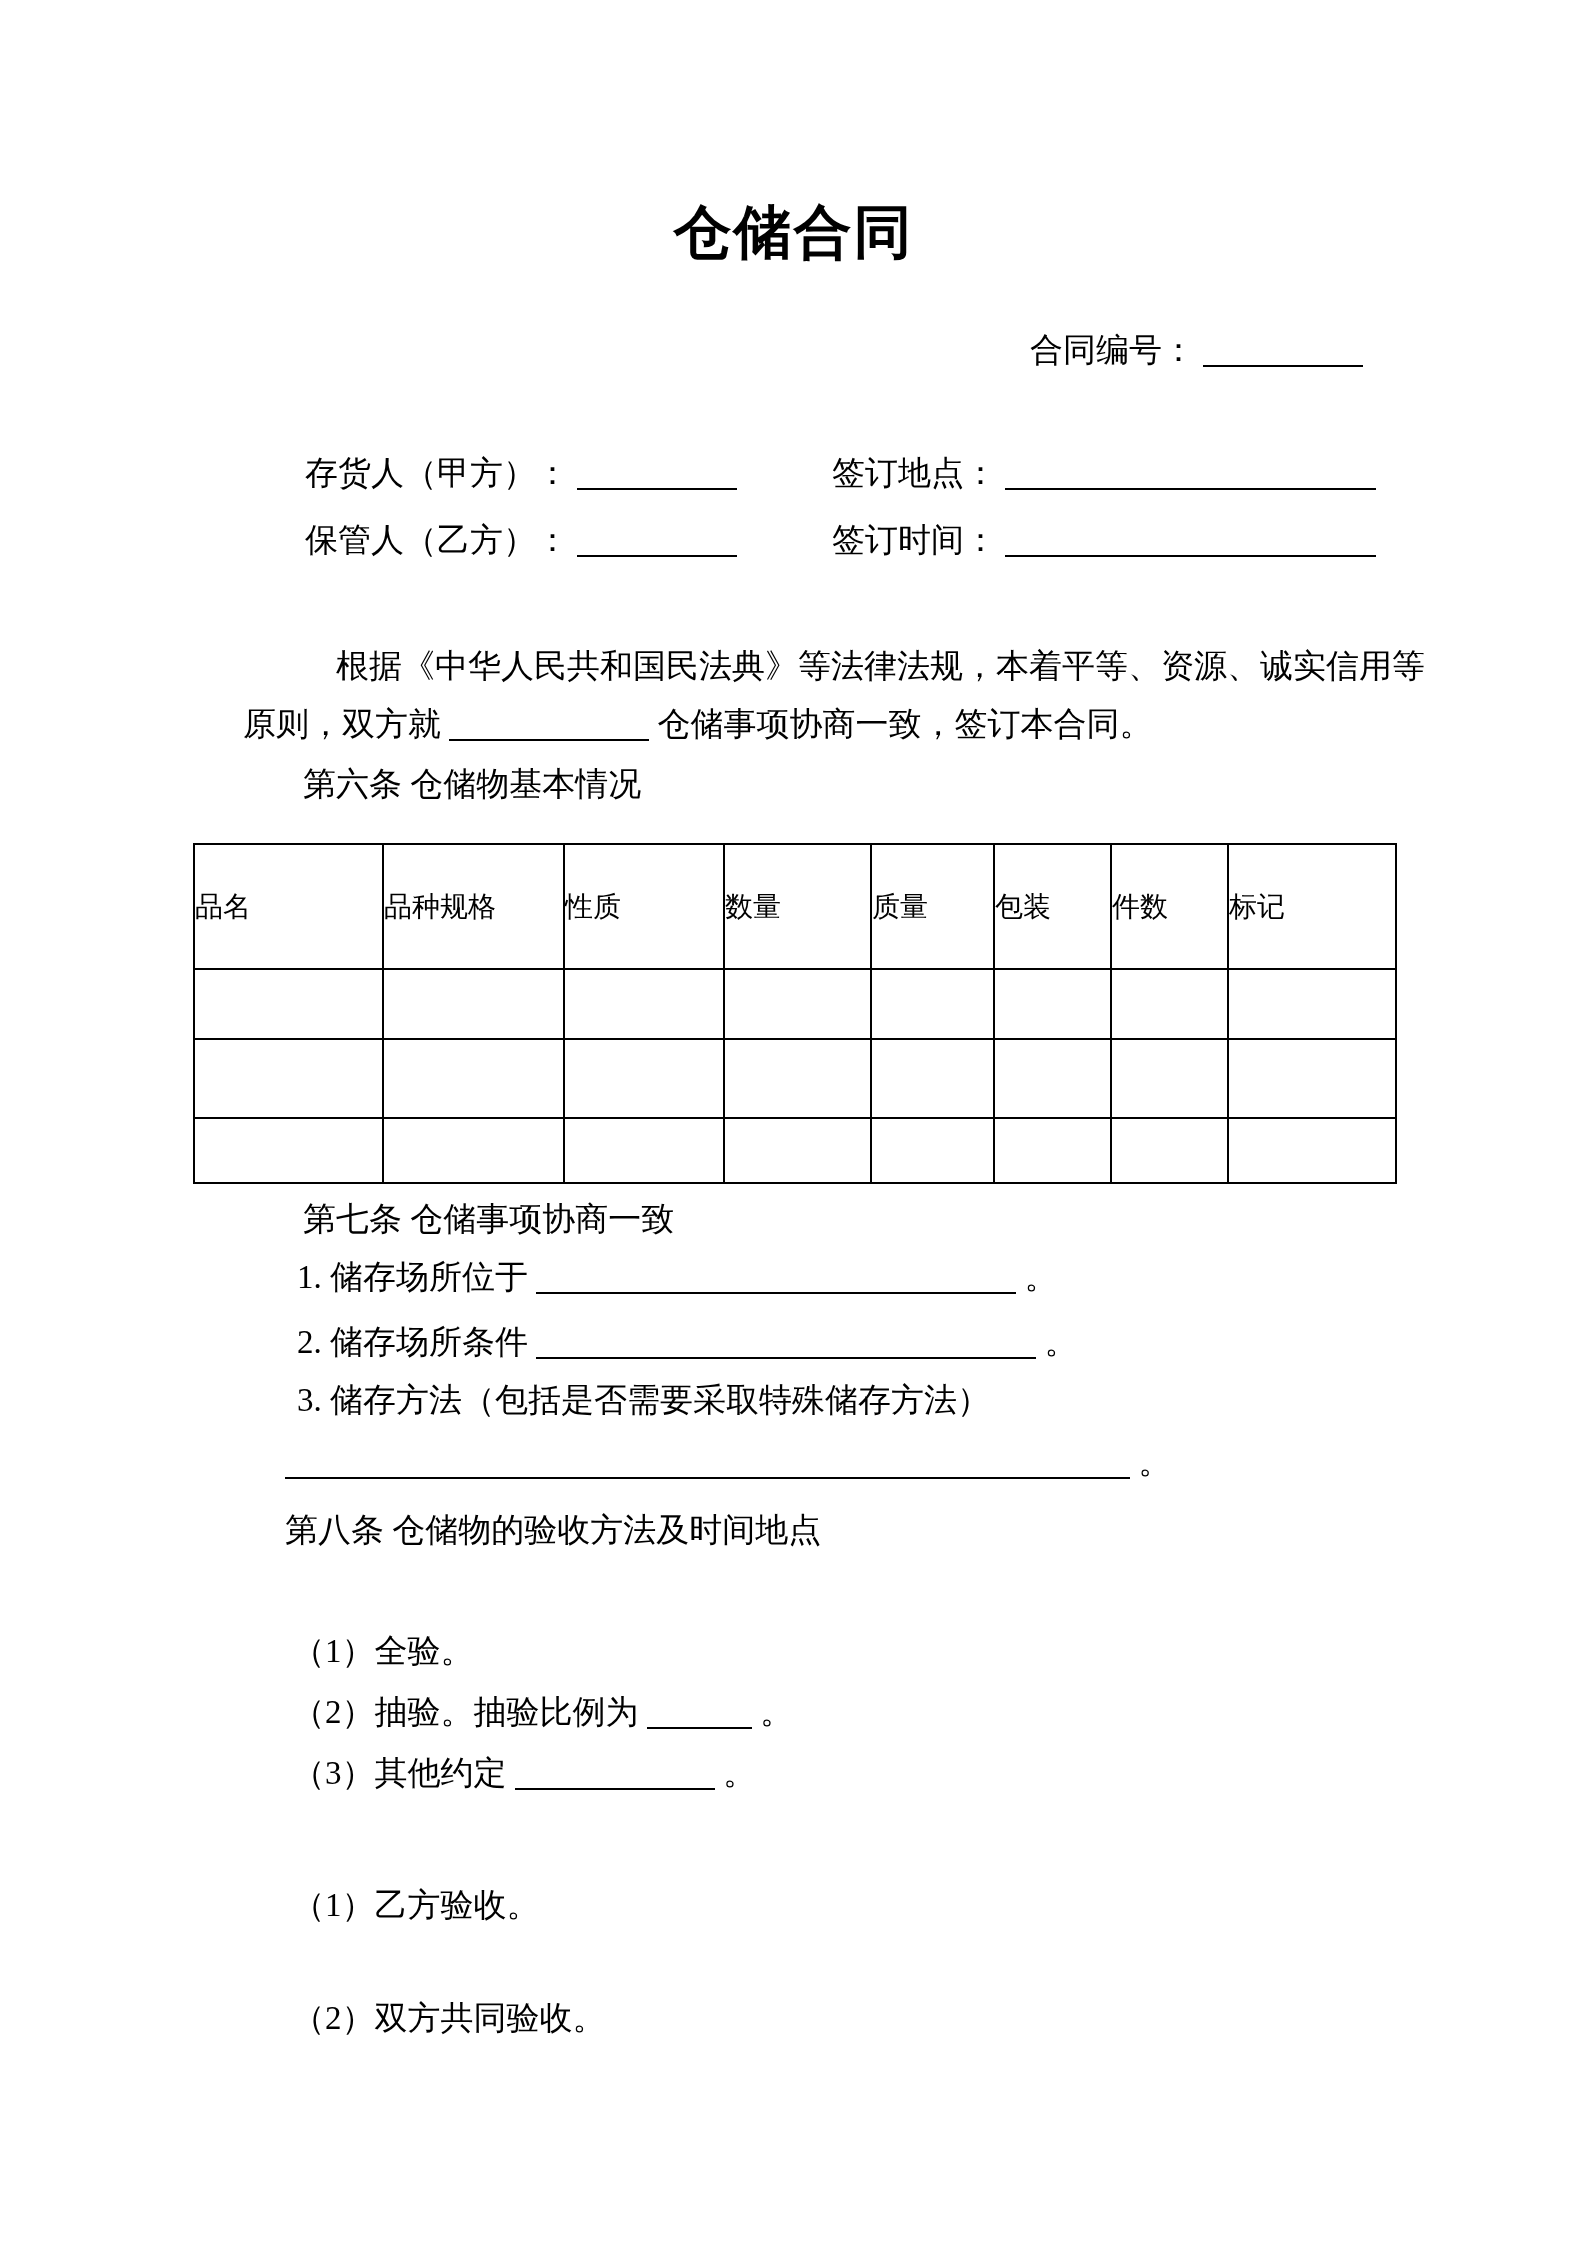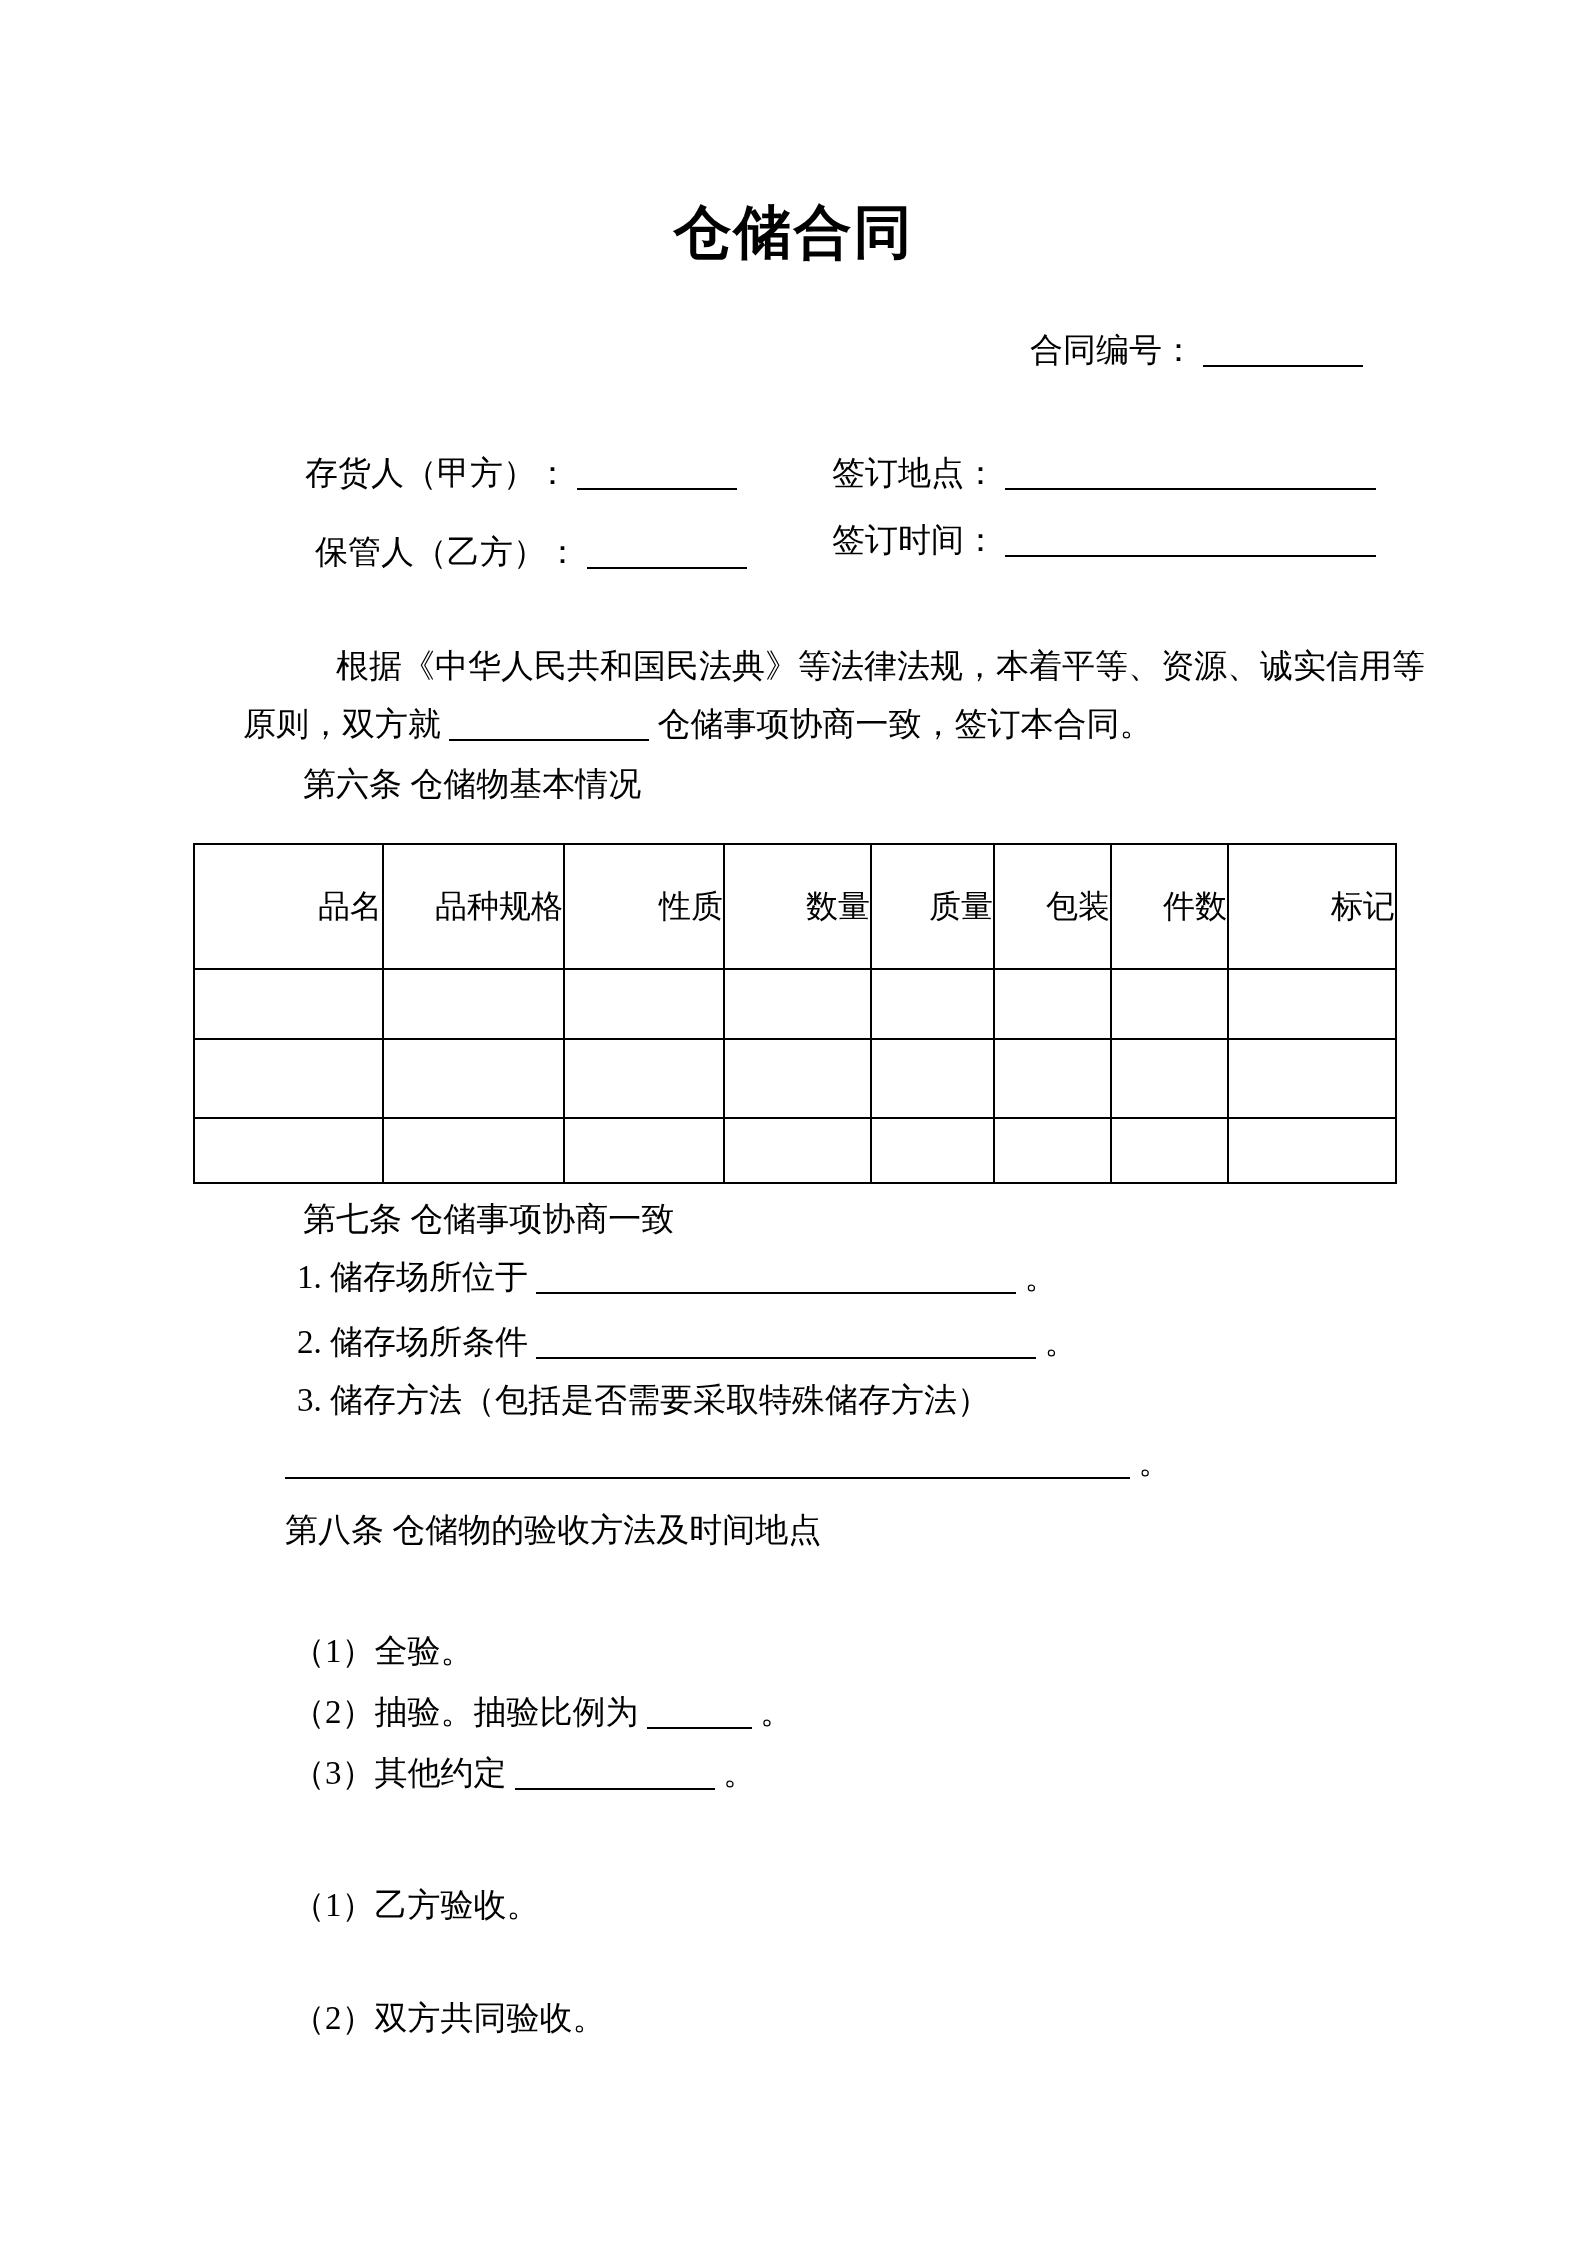--- a/index.html
+++ b/index.html
@@ -23,34 +23,34 @@
   .w371{width:371px}.w480{width:480px}.w500{width:500px}.w845{width:845px}
 
   .doc-title{
     position:absolute;top:194px;left:0;width:100%;
     text-align:center;font-size:58px;font-weight:bold;
     letter-spacing:2px;line-height:78px;
   }
   .contract-no{top:327px;left:1030px;}
   .party-r1-left{top:450px;left:305px;}
   .party-r1-right{top:450px;left:832px;}
-  .party-r2-left{top:517px;left:315px;margin-top:12px;}
+  .party-r2-left{top:517px;left:305px;}
   .party-r2-right{top:517px;left:832px;text-align:center;}
   .preamble-1{top:643px;left:303px;margin-left:33px;}
   .preamble-2{top:701px;left:243px;}
   .a6-heading{top:761px;left:303px;}
 
   table.goods{
     position:absolute;top:843px;left:193px;
     width:1202px;border-collapse:collapse;table-layout:fixed;
   }
   table.goods th,table.goods td{
     border:2px solid #000;
-    font-weight:normal;font-size:32px;
-    text-align:right;vertical-align:middle;
+    font-weight:normal;font-size:28px;
+    text-align:left;vertical-align:middle;
     padding:0;
   }
   tr.hdr{height:125px;}
   tr.r1{height:70px;}
   tr.r2{height:79px;}
   tr.r3{height:65px;}
 
   .a7-heading{top:1196px;left:303px;}
   .a7-item1{top:1254px;left:297px;}
   .a7-item2{top:1319px;left:297px;}

